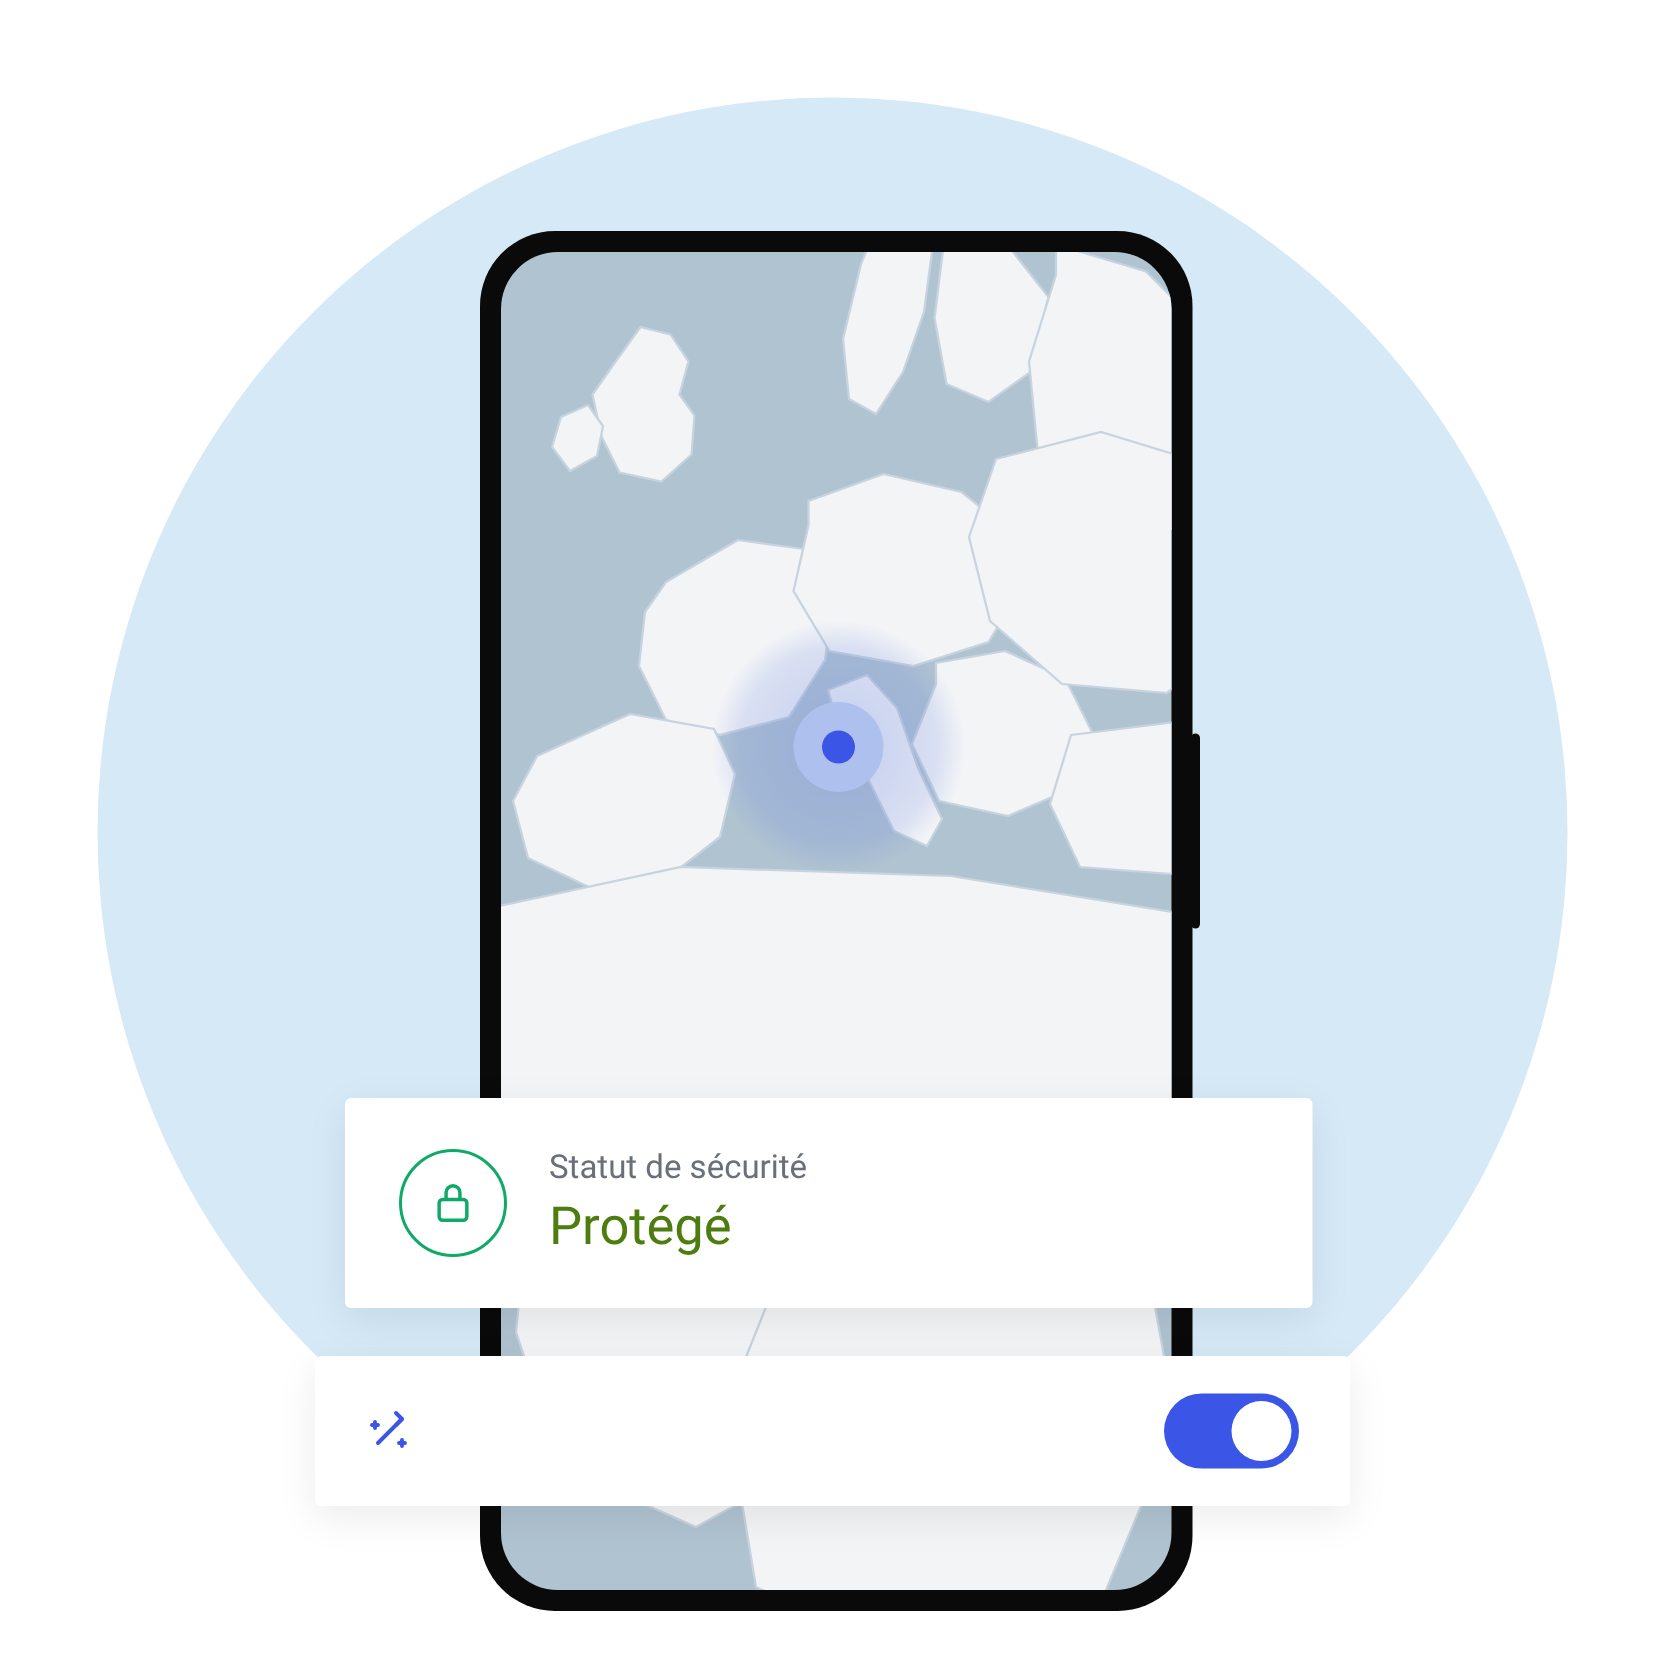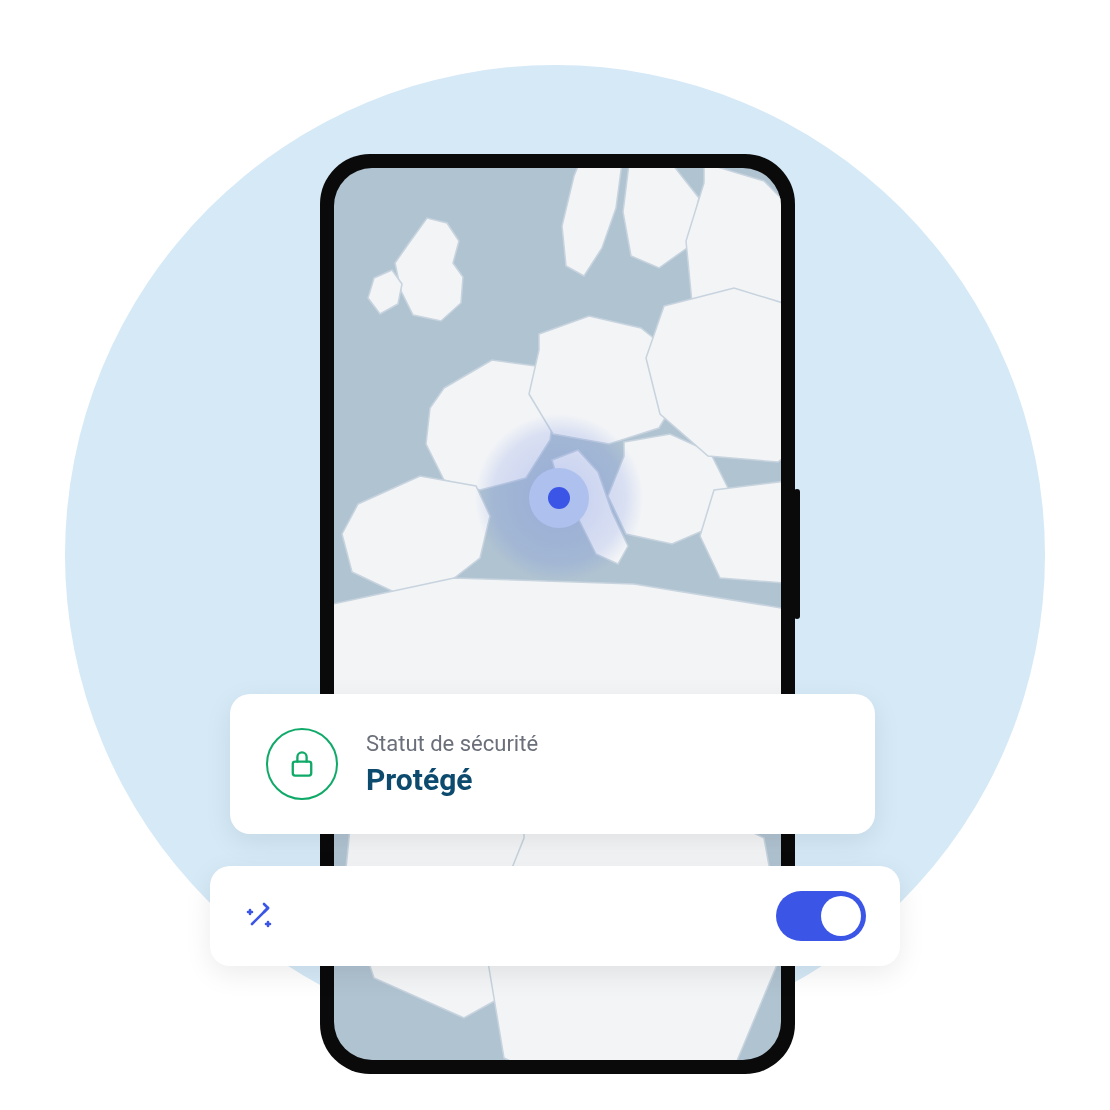--- a/index.html
+++ b/index.html
@@ -79,24 +79,25 @@
     }
     .location-dot {
       width: 22px;
       height: 22px;
       border-radius: 50%;
       background: #3b55e6;
     }
     .card {
       position: absolute;
       background: #fff;
-      border-radius: 20px;
+      border-radius: 4px;
       box-shadow: 0 8px 28px rgba(0,0,0,0.08);
       display: flex;
       align-items: center;
+      margin-top: 38px;
     }
     .status-card {
       left: 230px;
       top: 694px;
       width: 645px;
       height: 140px;
       padding: 0 36px;
       gap: 28px;
       z-index: 10;
     }
@@ -114,23 +115,23 @@
       display: flex;
       flex-direction: column;
       gap: 6px;
     }
     .status-label {
       color: #6a6f7a;
       font-size: 22px;
       font-weight: 400;
     }
     .status-value {
-      color: #0c4a6e;
-      font-size: 30px;
-      font-weight: 700;
+      color: #4d7c0f;
+      font-size: 35px;
+      font-weight: 400;
     }
     .autoconnect-card {
       left: 210px;
       top: 866px;
       width: 690px;
       height: 100px;
       padding: 0 34px;
       justify-content: space-between;
       gap: 20px;
       z-index: 10;

